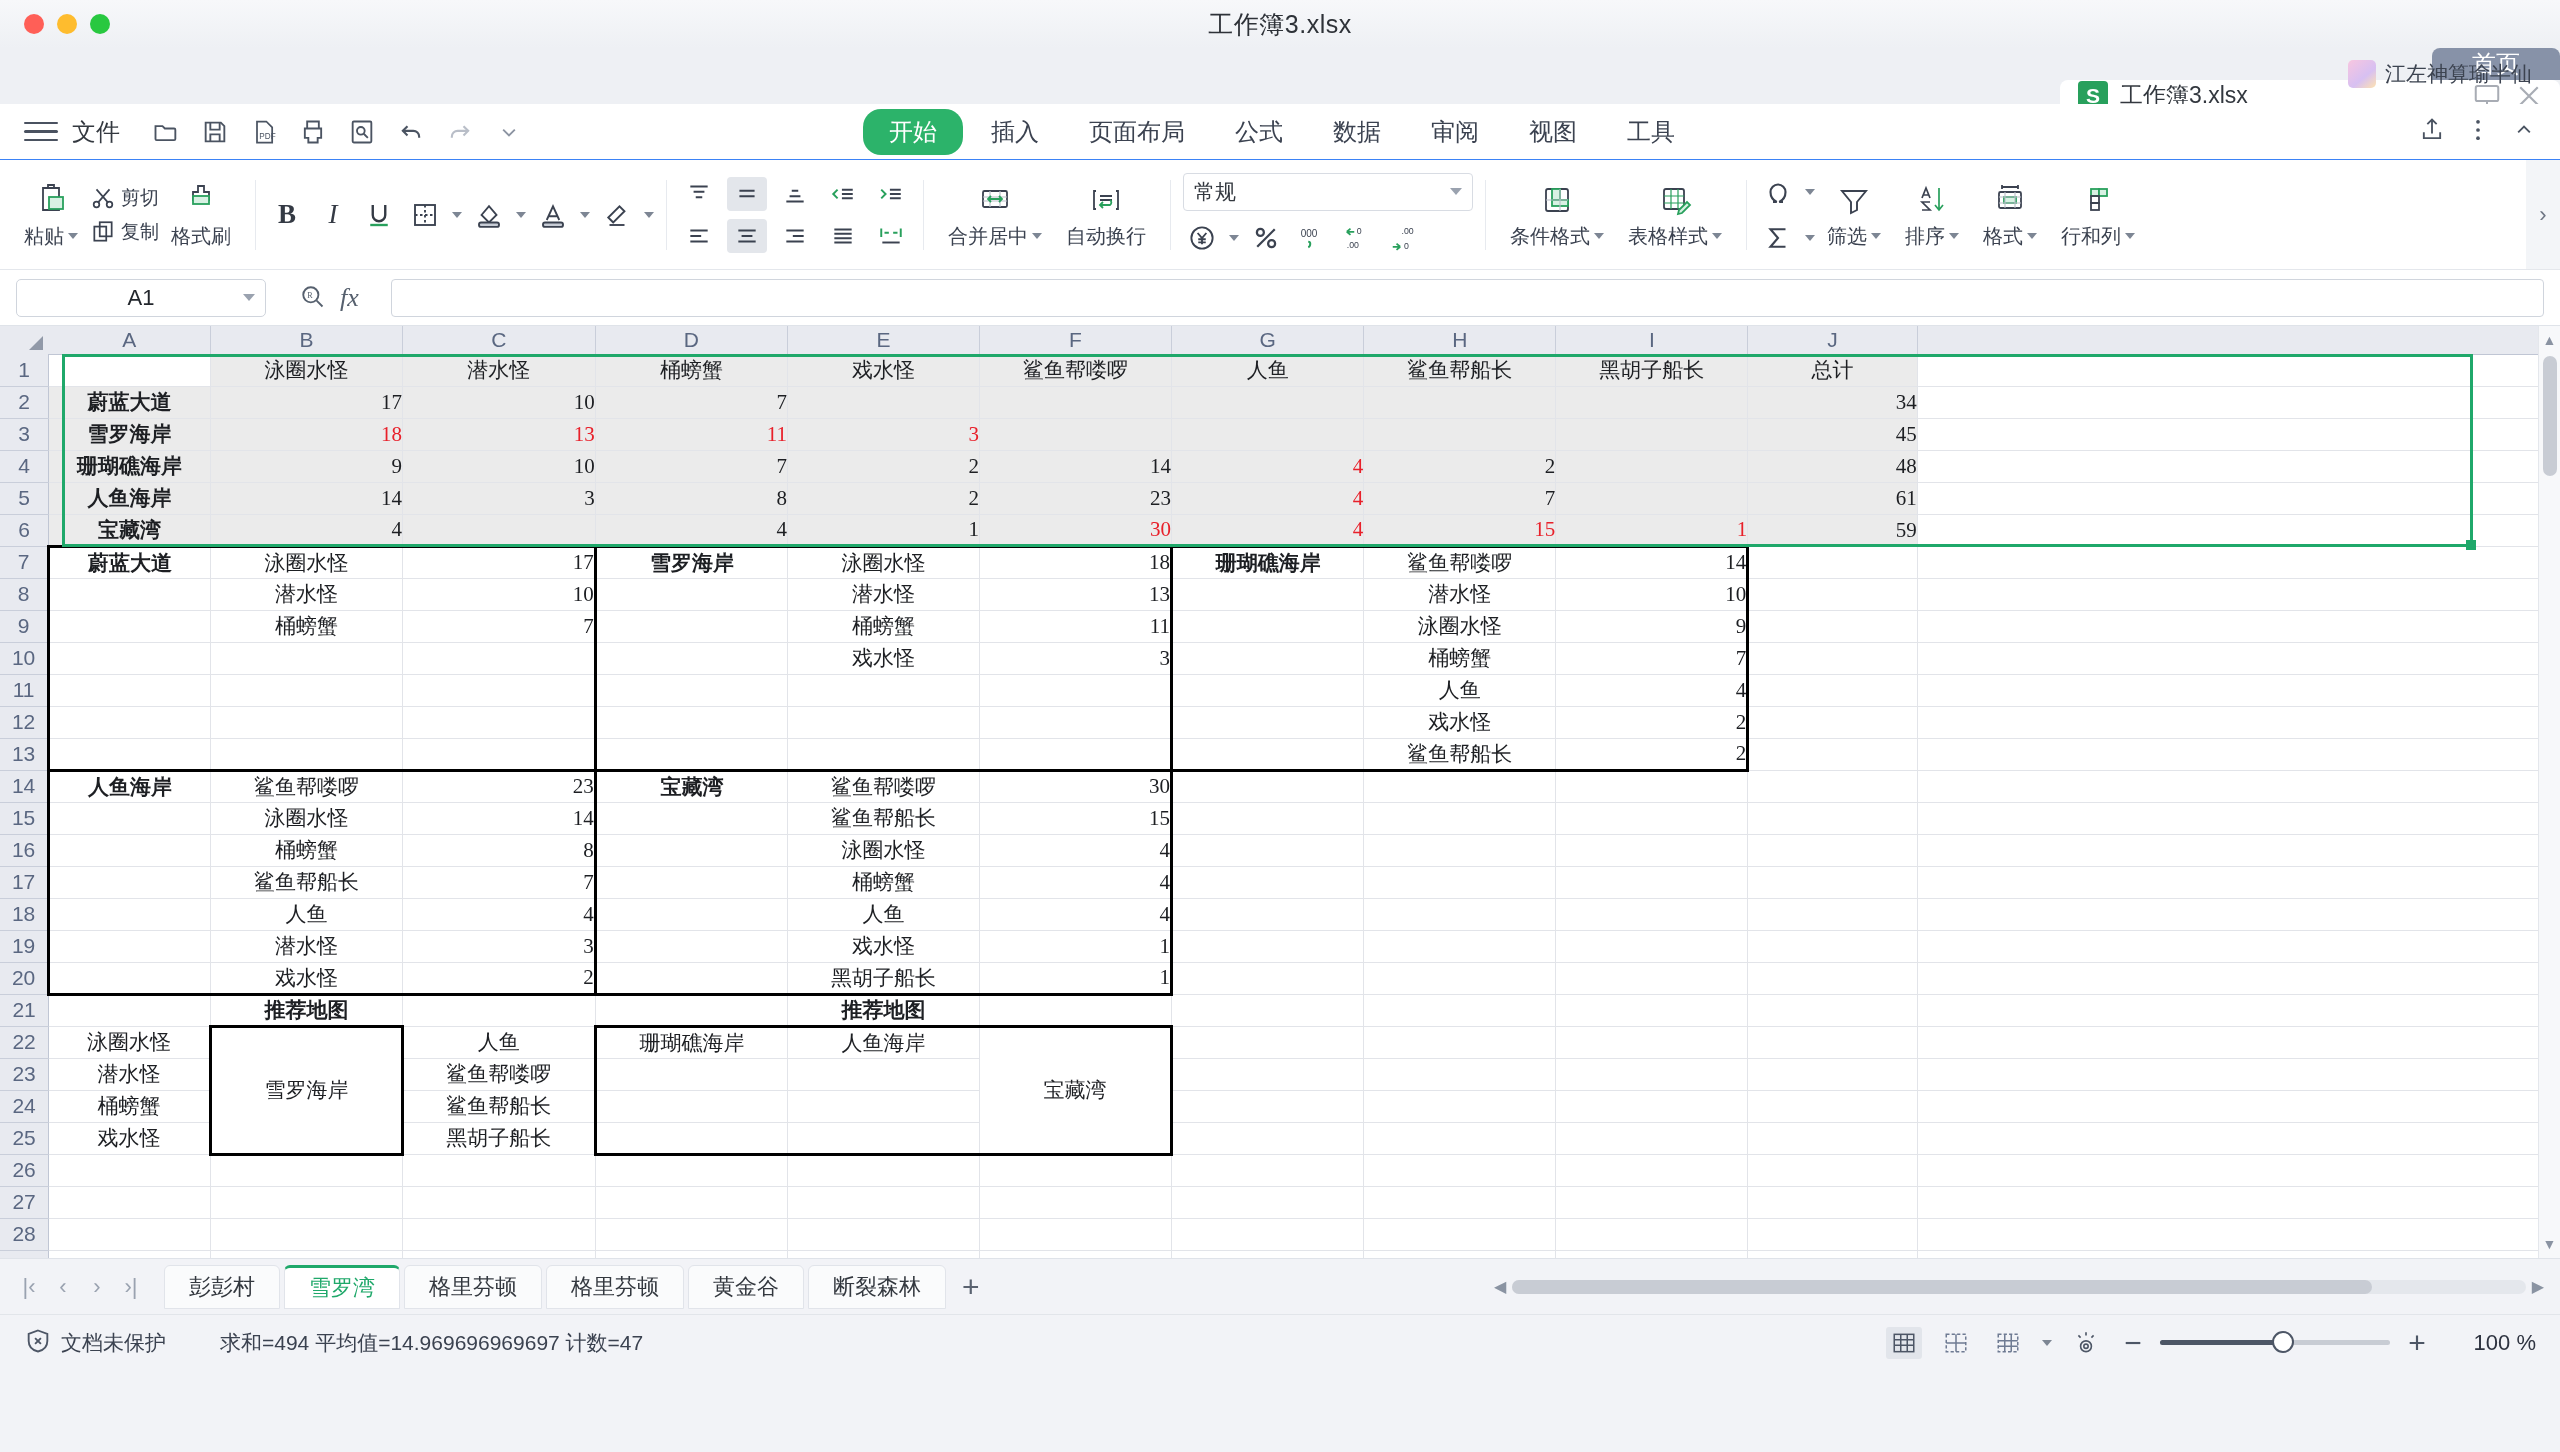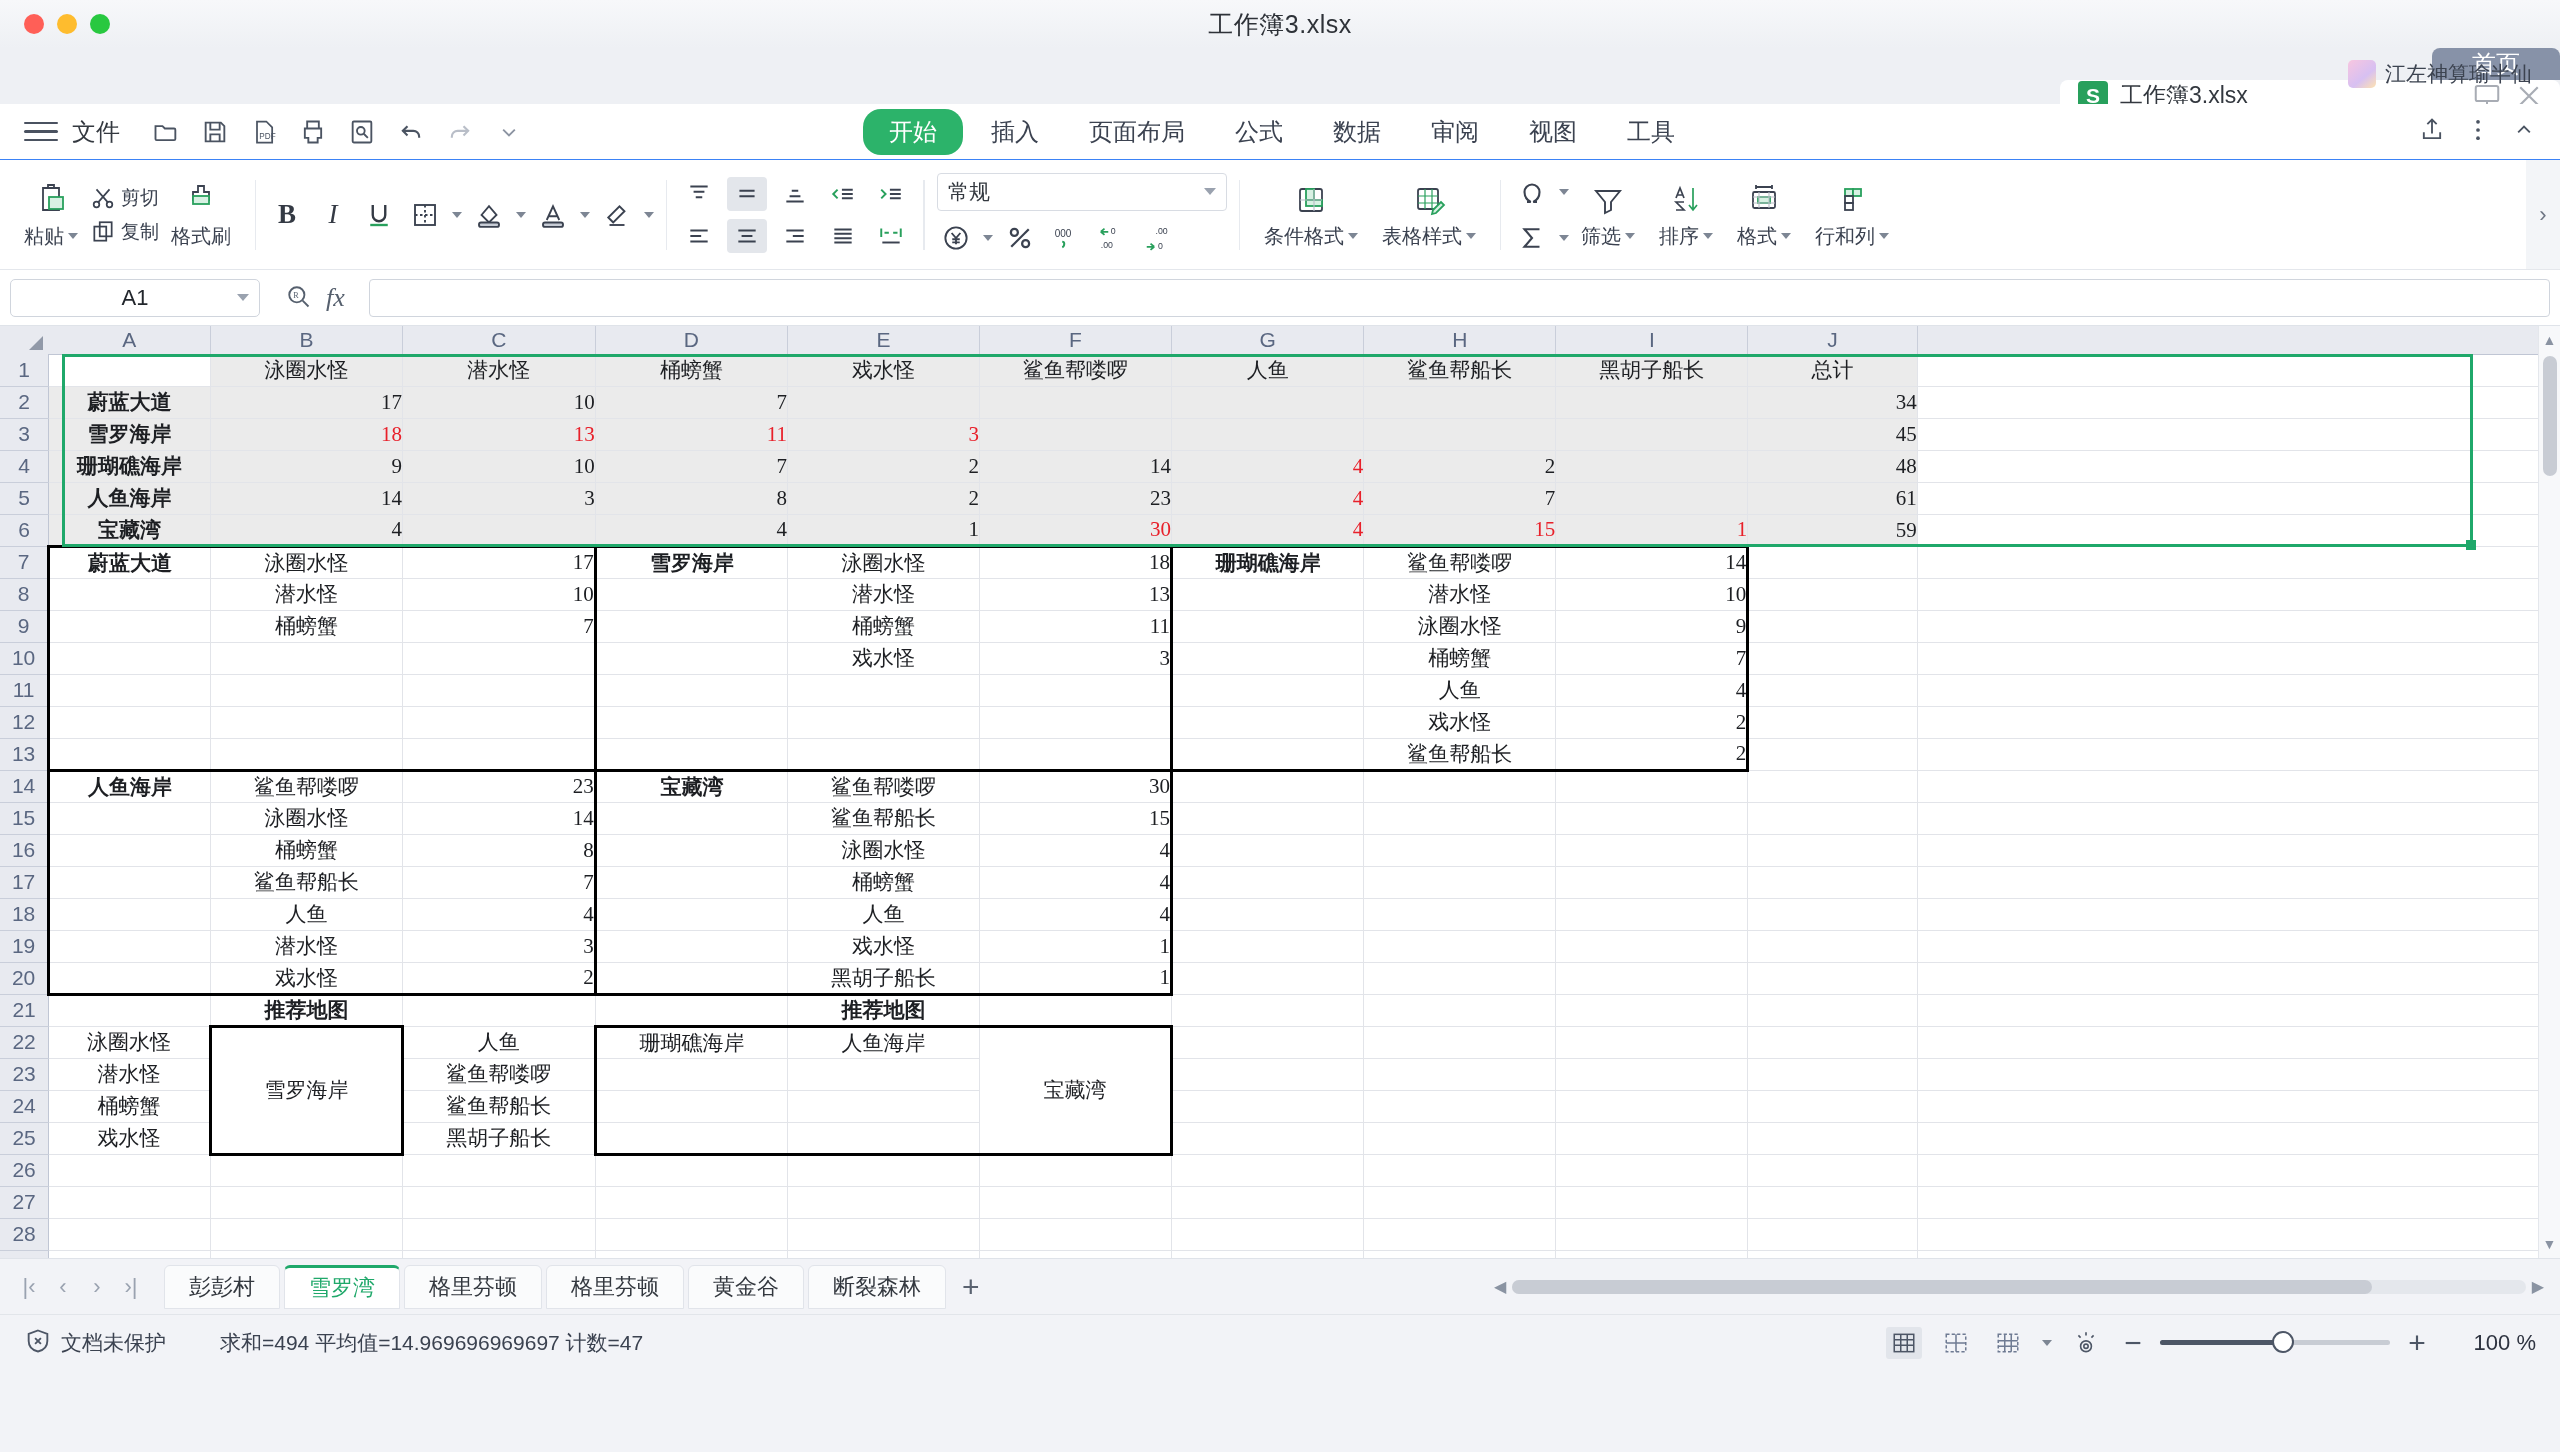--- a/index.html
+++ b/index.html
@@ -134,21 +134,21 @@
   .bigbtn-lbl { display: flex; align-items: center; gap: 4px; }
   .expander {
     position: absolute; right: 0; top: 0; bottom: 0; width: 34px;
     display: flex; align-items: center; justify-content: center;
     background: #f3f5f8; color: #6e7684; font-size: 22px;
   }
 
   
   .formulabar {
     height: 56px; background: #fff; display: flex; align-items: center;
-    padding: 0 10px; gap: 14px; border-bottom: 1px solid #dfe3e9;
+    padding: 0 16px; gap: 22px; border-bottom: 1px solid #dfe3e9;
   }
   .namebox {
     width: 250px; height: 38px; border: 1px solid #d0d5dd; border-radius: 5px;
     display: flex; align-items: center; justify-content: center; position: relative;
     font-size: 22px; color: #22262c; background: #fff;
   }
   .namebox .caret { position: absolute; right: 10px; margin: 0; }
   .fxgrp { display: flex; align-items: center; gap: 14px; padding: 0 10px; }
   .fxgrp svg { width: 28px; height: 28px; }
   .fx-lbl { font-size: 26px; font-style: italic; color: #56606e; font-family: "Liberation Serif", serif; }
@@ -515,20 +515,42 @@
           <svg viewBox="0 0 24 24" fill="none" stroke="#28a05c" stroke-width="1.8">
               <path d="M3 5v8M21 5v8M6 9h4M14 9h4"></path>
               <path d="M4 18h16" stroke="#3b4250"></path>
             </svg>
           </div>
       </div>
     </div>
   </div>
   <div class="tsep"></div>
 
+  <div class="tgroup">
+    <div class="bigbtn">
+      <svg viewBox="0 0 40 40" fill="none" stroke="#3b4250" stroke-width="1.8">
+        <rect x="8" y="11" width="24" height="16" rx="1.5"></rect>
+        <path d="M8 17h24M8 21h24M15 11v16M25 11v16" stroke="#b9bec8" stroke-width="1.2"></path>
+        <path d="M13 19h14M16 16l-3 3 3 3M24 16l3 3-3 3" stroke="#28a05c"></path>
+      </svg>
+      <div class="bigbtn-lbl">
+          <span>合并居中</span>
+        <span class="caret-s"></span>
+        </div>
+    </div>
+    <div class="bigbtn">
+      <svg viewBox="0 0 40 40" fill="none" stroke="#3b4250" stroke-width="1.8">
+        <path d="M10 11h-2v18h2M30 11h2v18h-2"></path>
+        <path d="M14 16h12M14 20h12"></path>
+        <path d="M14 25h10a3 3 0 000-5" stroke="#28a05c"></path>
+          <path d="M17 22l-3 3 3 3" stroke="#28a05c"></path>
+      </svg>
+      <span>自动换行</span>
+    </div>
+  </div>
   <div class="tsep"></div>
 
   <div class="tgroup">
     <div class="twocol">
       <div class="numbox">
         <span>常规</span>
         <span class="caret"></span>
       </div>
       <div class="trow">
         <div class="ficon">

